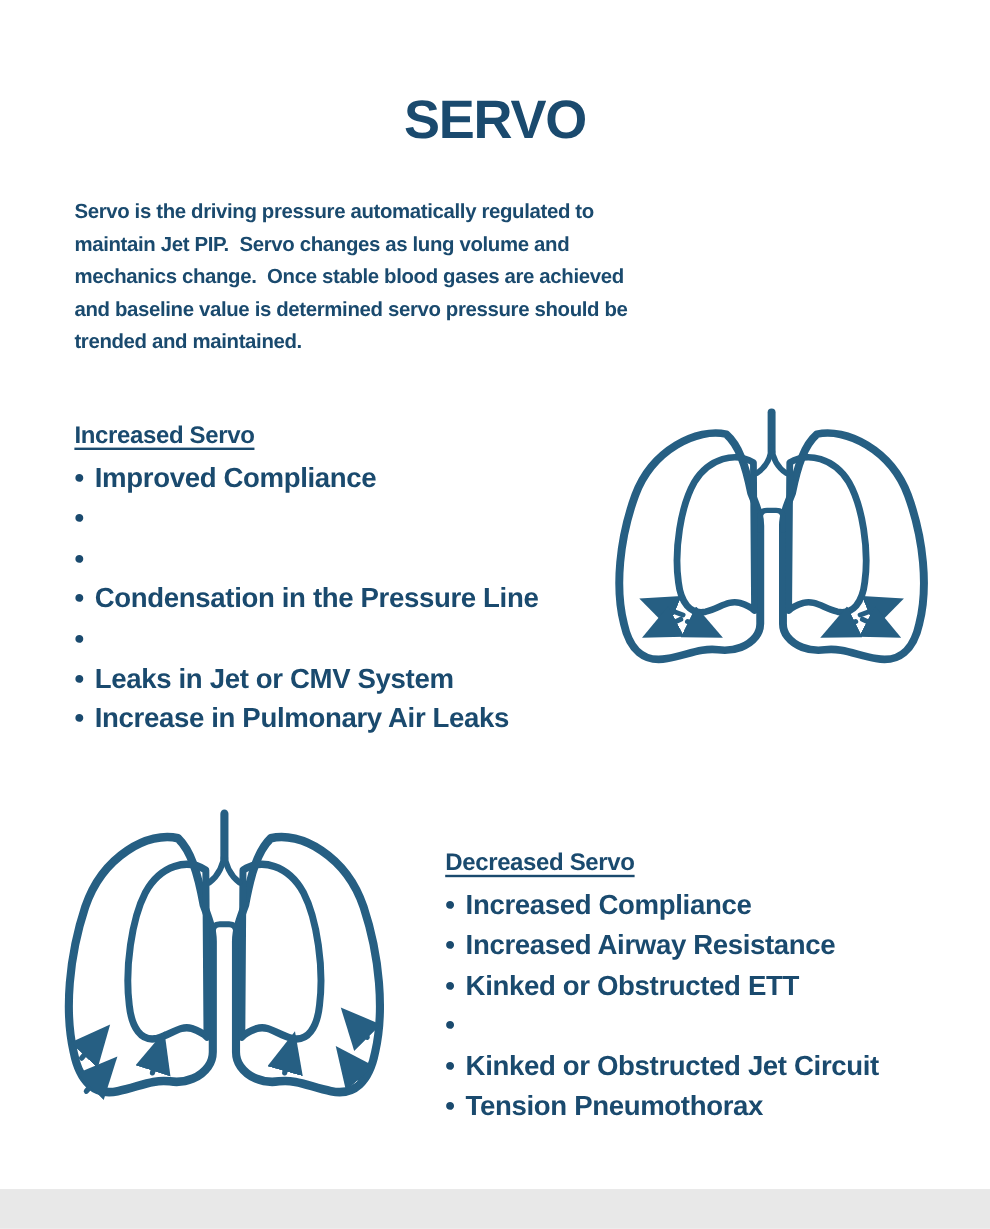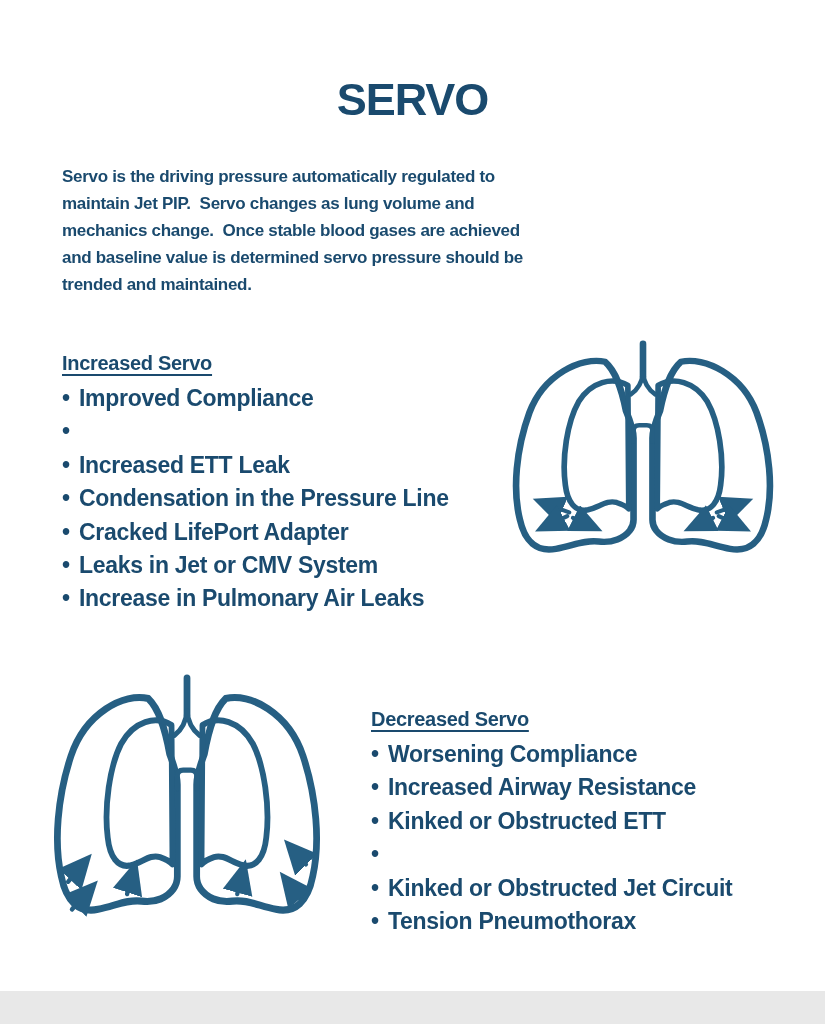--- a/index.html
+++ b/index.html
@@ -71,29 +71,27 @@
     <ul class="bullet-list">
         <li>
           <span class="dot">•</span>
           <span>Improved Compliance</span>
         </li>
         <li>
           <span class="dot">•</span>
         </li>
         <li>
           <span class="dot">•</span>
-          <span>Increased ETT Leak</span>
         </li>
         <li>
           <span class="dot">•</span>
           <span>Condensation in the Pressure Line</span>
         </li>
         <li>
           <span class="dot">•</span>
-          <span>Cracked LifePort Adapter</span>
         </li>
         <li>
           <span class="dot">•</span>
           <span>Leaks in Jet or CMV System</span>
         </li>
         <li>
           <span class="dot">•</span>
           <span>Increase in Pulmonary Air Leaks</span>
         </li>
       </ul>
@@ -174,21 +172,21 @@
         <line class="arrow" marker-end="url(#ah-in)" x1="269" y1="222" x2="253" y2="202"></line>
       </g>
     </svg>
   </div>
 
   <div class="decreased-block">
     <div class="section-heading">Decreased Servo</div>
     <ul class="bullet-list">
         <li>
           <span class="dot">•</span>
-          <span>Worsening Compliance</span>
+          <span>Increased Compliance</span>
         </li>
         <li>
           <span class="dot">•</span>
           <span>Increased Airway Resistance</span>
         </li>
         <li>
           <span class="dot">•</span>
           <span>Kinked or Obstructed ETT</span>
         </li>
         <li>

